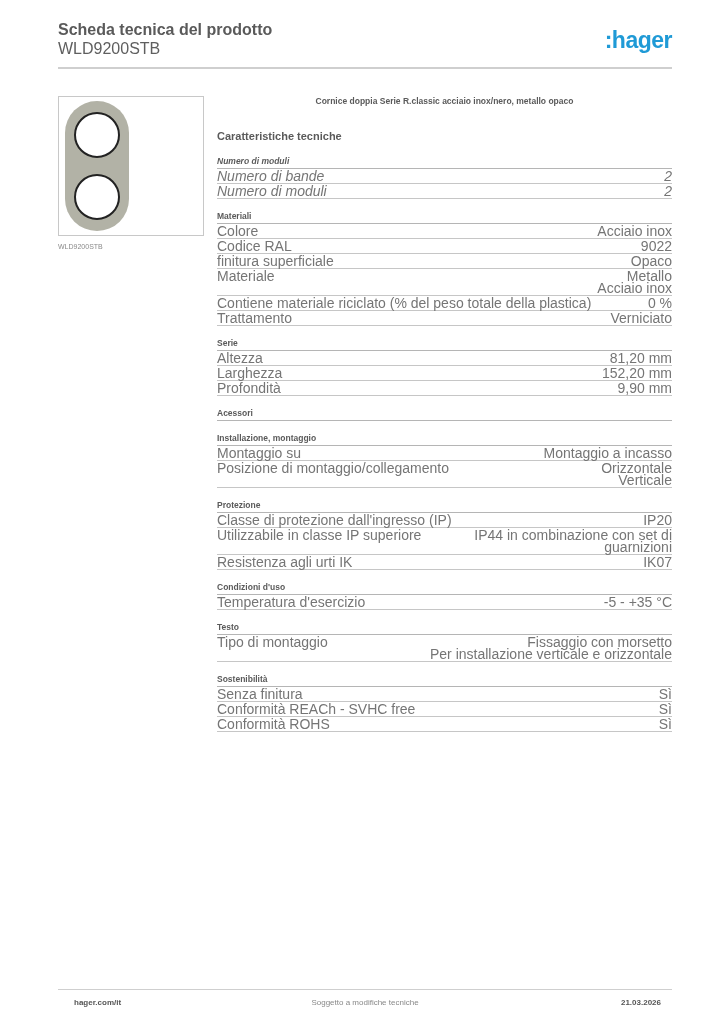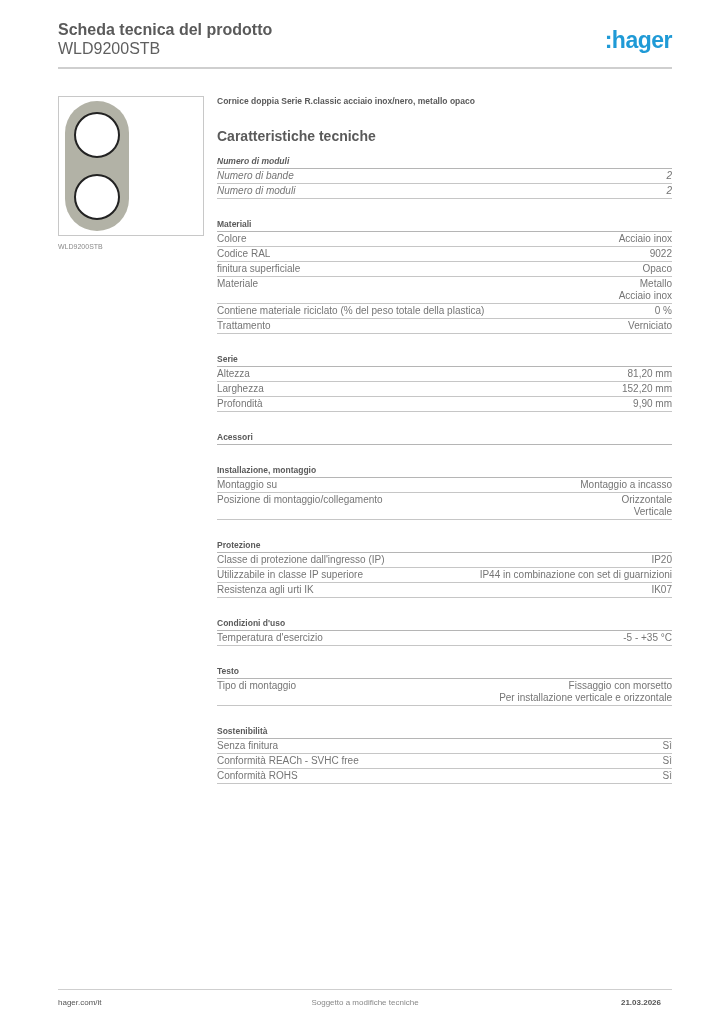--- a/index.html
+++ b/index.html
@@ -26,40 +26,40 @@
   }
   .hole {
     position: absolute; left: 9px; width: 46px; height: 46px;
     border-radius: 50%; background: #ffffff; border: 2px solid #222; box-sizing: border-box;
   }
   .hole.top { top: 11px; }
   .hole.bottom { top: 73px; }
   .img-caption { position: absolute; left: 58px; top: 243px; font-size: 7px; color: #8a8a8a; }
 
   .content { position: absolute; left: 217px; top: 94px; width: 455px; }
-  .product-desc { font-size: 8.5px; font-weight: bold; color: #5a5a5a; height: 14px; line-height: 14px; }
-  .tech-title { font-size: 14px; font-weight: bold; color: #5a5a5a; margin-top: 21px; height: 14px; line-height: 14px; }
-
-  .section { margin-top: 19px; }
+  .product-desc { font-size: 8.5px; font-weight: bold; color: #5a5a5a; height: 14px; line-height: 14px; text-align: center; }
+  .tech-title { font-size: 11px; font-weight: bold; color: #5a5a5a; margin-top: 21px; height: 14px; line-height: 14px; }
+
+  .section { margin-top: 11px; }
   .section:first-of-type { margin-top: 12px; font-style: italic; }
   .section-title {
     font-size: 8.5px; font-weight: bold; color: #5a5a5a; line-height: 13px;
     border-bottom: 1px solid #b5b5b5; padding-bottom: 0;
   }
   .row {
     display: flex; justify-content: space-between; align-items: flex-start;
-    border-bottom: 1px solid #c6c6c6; font-size: 10px; color: #757575;
+    border-bottom: 1px solid #c6c6c6; font-size: 14px; color: #757575;
     line-height: 12px; padding: 1px 0 1px 0;
   }
   .row .label { flex: 0 0 auto; }
   .row .value { text-align: right; white-space: pre-line; }
 
   .footer-rule { position: absolute; left: 58px; top: 989px; width: 614px; height: 1px; background: #cfcfcf; }
   .footer { position: absolute; left: 58px; top: 998px; width: 614px; font-size: 8px; }
-  .footer-left { position: absolute; left: 0; font-weight: normal; color: #555; text-align: center; }
+  .footer-left { position: absolute; left: 16px; font-weight: bold; color: #555; text-align: center; }
   .footer-center { position: absolute; left: 0; right: 0; text-align: center; color: #888; }
   .footer-right { position: absolute; right: 11px; font-weight: bold; color: #555; }
 </style>
 </head>
 <body>
 
 <div class="header">
   <h1 class="doc-title">Scheda tecnica del prodotto</h1>
   <div class="doc-code">WLD9200STB</div>
 </div>

